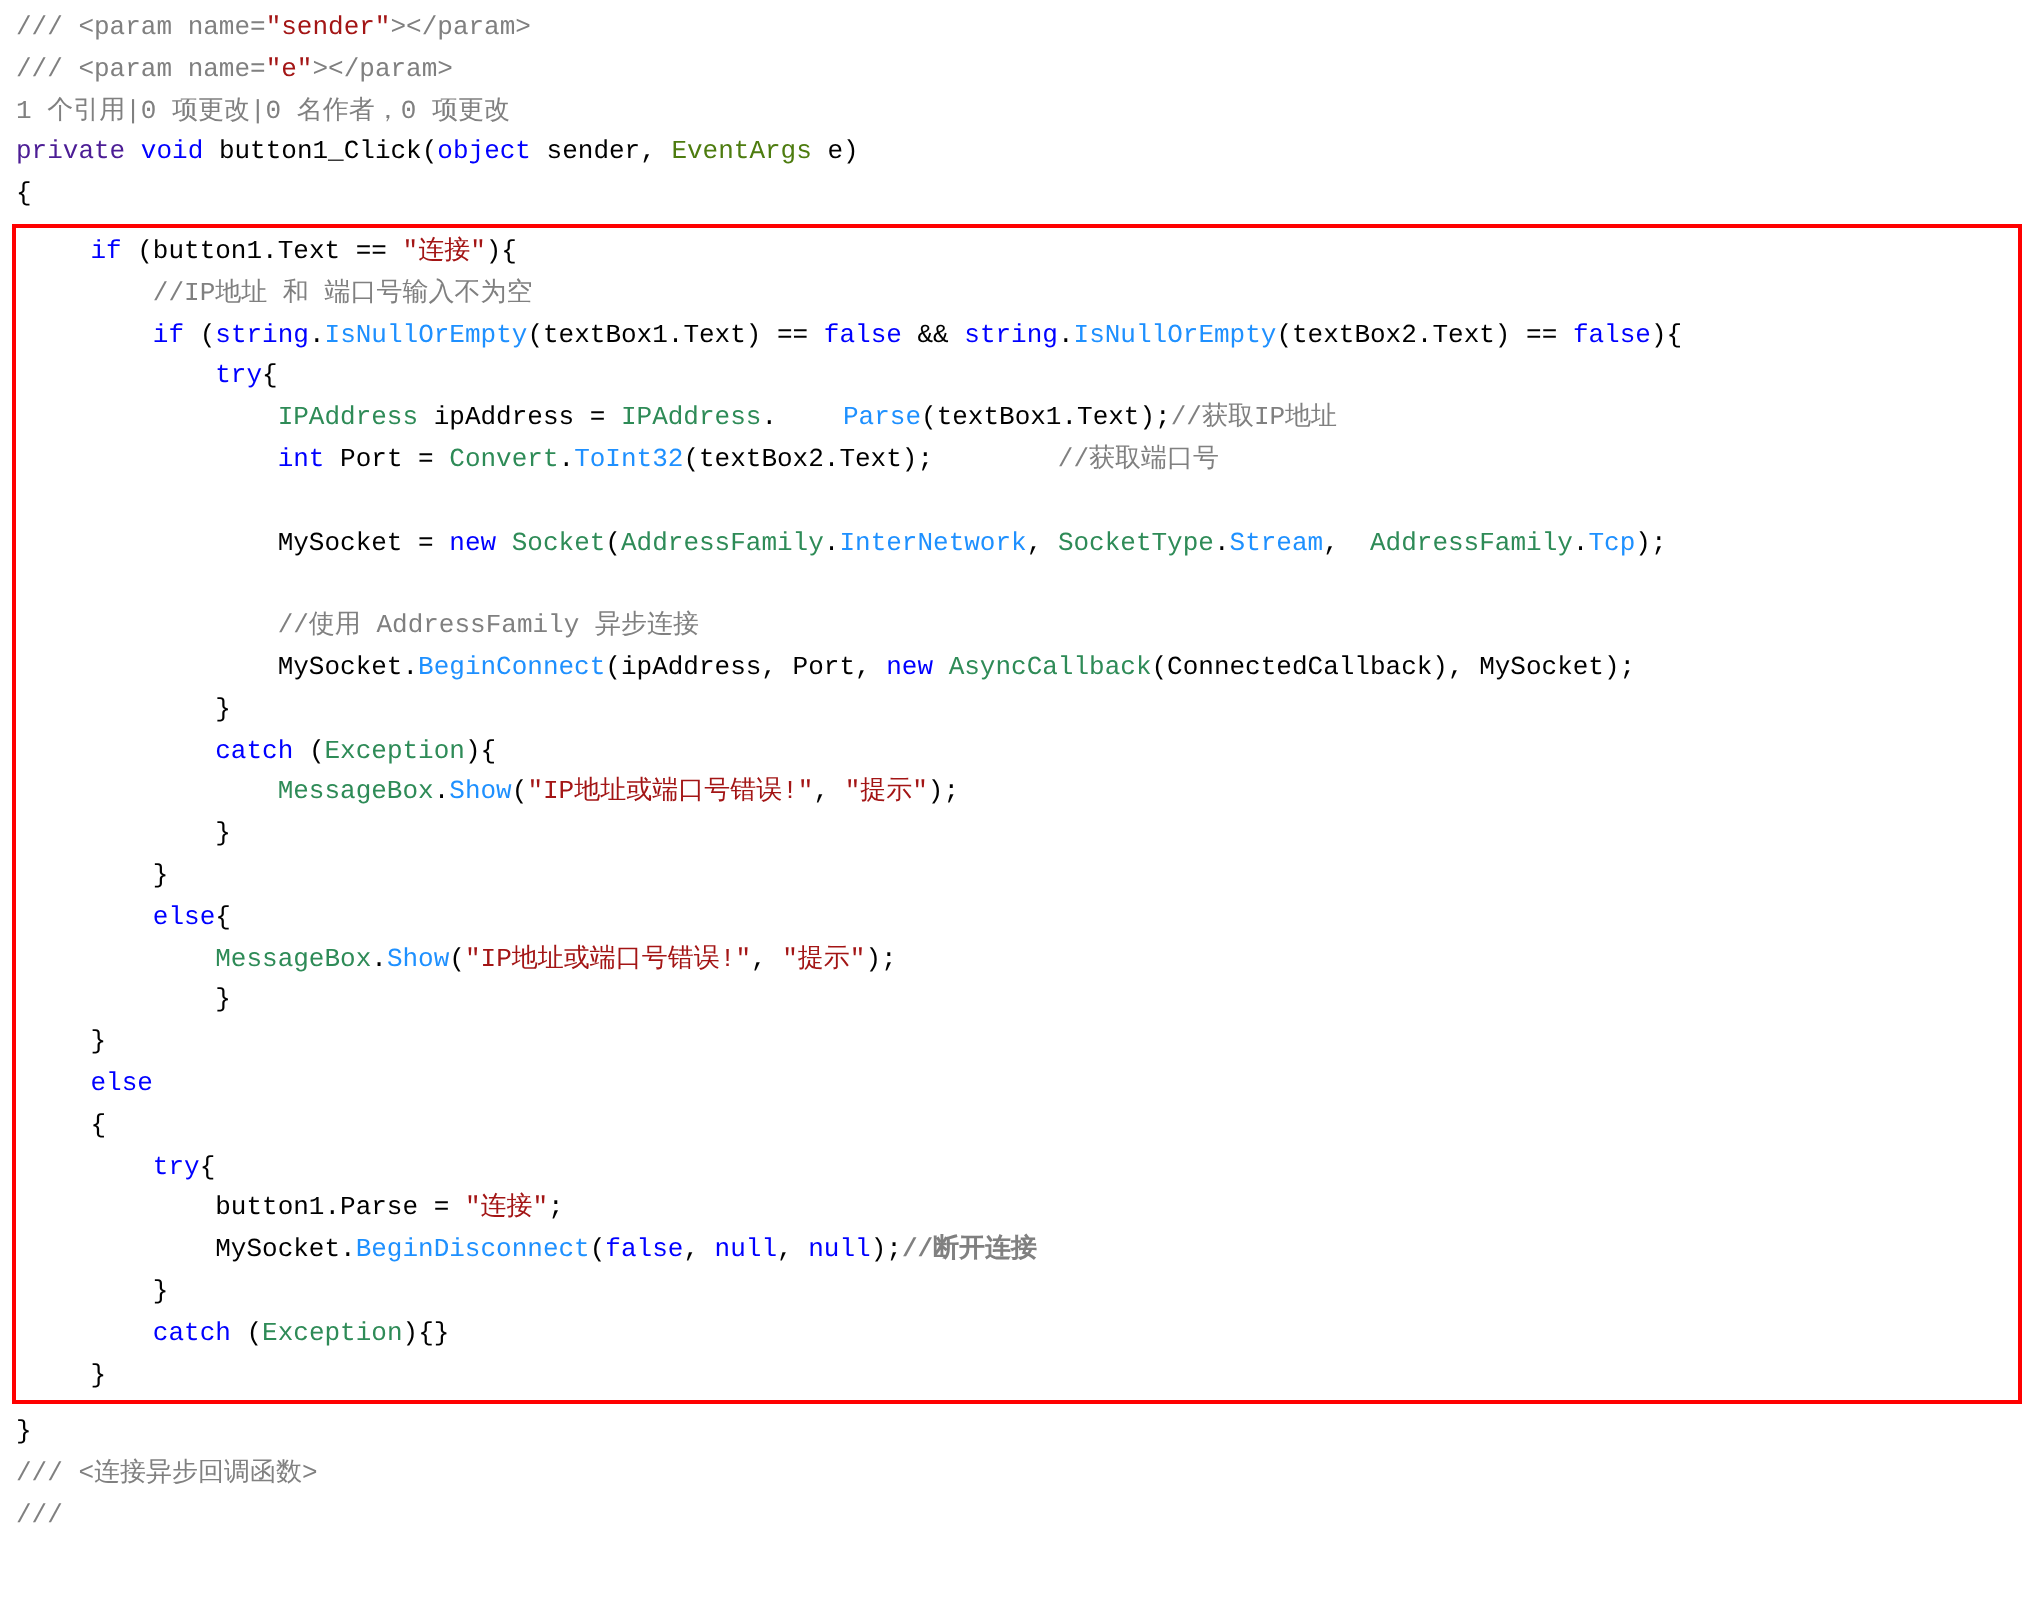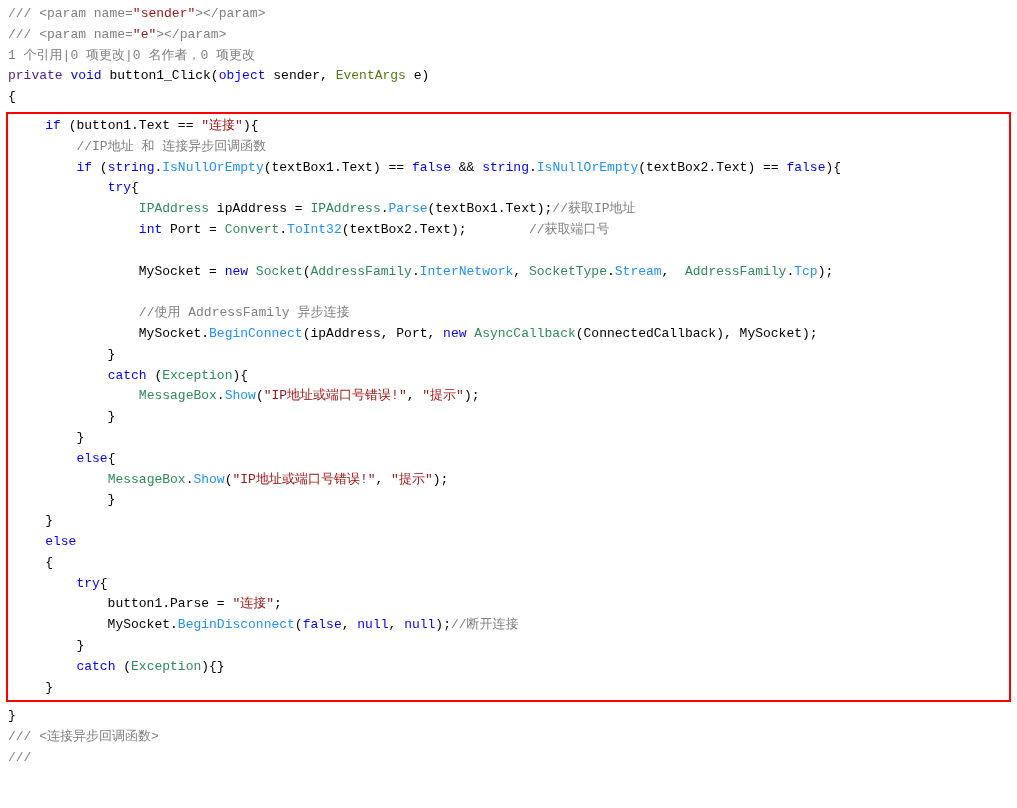--- a/index.html
+++ b/index.html
@@ -71,21 +71,21 @@
     <div class="highlighted-line">
       <span style="color:#000;">    </span>
       <span style="color:#0000ff;">if</span>
       <span style="color:#000;"> (button1.Text == </span>
       <span style="color:#a31515;">"连接"</span>
       <span style="color:#000;">){</span>
     </div>
 
     <div class="highlighted-line">
       <span style="color:#000;">        </span>
-      <span style="color:#808080;">//IP地址 和 连接异步回调函数</span>
+      <span style="color:#808080;">//IP地址 和 端口号输入不为空</span>
     </div>
 
     <div class="highlighted-line">
       <span style="color:#000;">        </span>
       <span style="color:#0000ff;">if</span>
       <span style="color:#000;"> (</span>
       <span style="color:#0000ff;">string</span>
       <span style="color:#000;">.</span>
       <span style="color:#1e90ff;">IsNullOrEmpty</span>
       <span style="color:#000;">(textBox1.Text) == </span>
@@ -104,21 +104,21 @@
       <span style="color:#0000ff;">try</span>
       <span style="color:#000;">{</span>
     </div>
 
     <div class="highlighted-line">
       <span style="color:#000;">                </span>
       <span style="color:#2e8b57;">IPAddress</span>
       <span style="color:#000;"> ipAddress = </span>
       <span style="color:#2e8b57;">IPAddress</span>
       <span style="color:#000;">.</span>
-      <span style="color:#1e90ff;">Parse</span>
+      <span style="color:#1e90ff;margin-left:33px;">Parse</span>
       <span style="color:#000;">(textBox1.Text);</span>
       <span style="color:#808080;">//获取IP地址</span>
     </div>
 
     <div class="highlighted-line">
       <span style="color:#000;">                </span>
       <span style="color:#0000ff;">int</span>
       <span style="color:#000;"> Port = </span>
       <span style="color:#2e8b57;">Convert</span>
       <span style="color:#000;">.</span>
@@ -252,21 +252,21 @@
     <div class="highlighted-line">
       <span style="color:#000;">            MySocket.</span>
       <span style="color:#1e90ff;">BeginDisconnect</span>
       <span style="color:#000;">(</span>
       <span style="color:#0000ff;">false</span>
       <span style="color:#000;">, </span>
       <span style="color:#0000ff;">null</span>
       <span style="color:#000;">, </span>
       <span style="color:#0000ff;">null</span>
       <span style="color:#000;">);</span>
-      <span style="color:#808080;">//断开连接</span>
+      <span style="color:#808080;font-weight:bold;">//断开连接</span>
     </div>
 
     <div class="highlighted-line">
       <span style="color:#000;">        }</span>
     </div>
 
     <div class="highlighted-line">
       <span style="color:#000;">        </span>
       <span style="color:#0000ff;">catch</span>
       <span style="color:#000;"> (</span>

